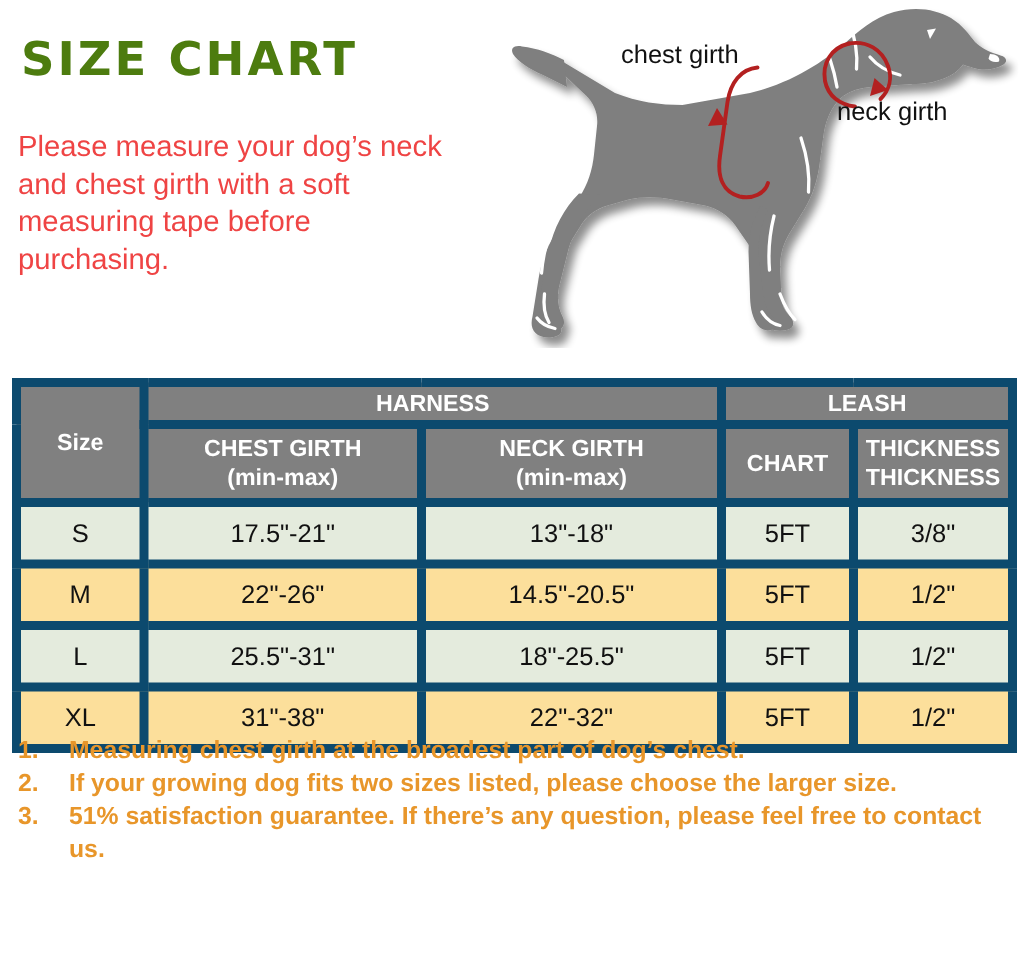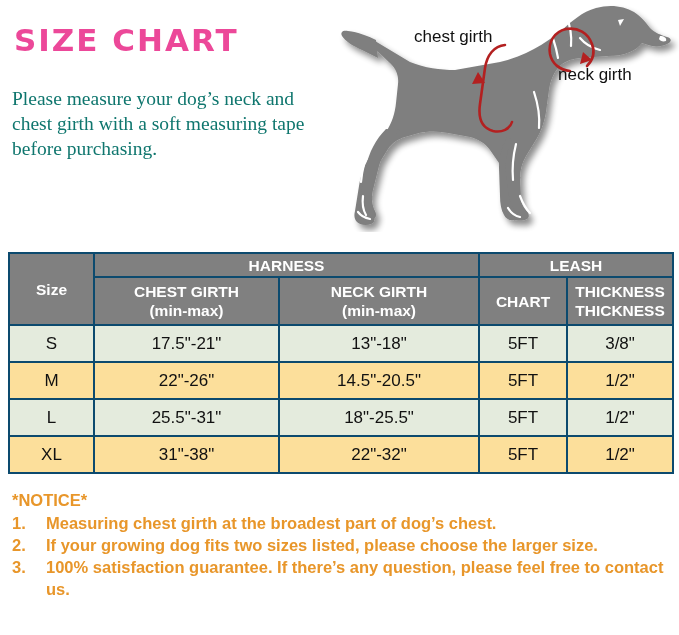--- a/index.html
+++ b/index.html
@@ -17,33 +17,33 @@
   }
 
   
   #page-title {
     position: absolute;
     left: 14px;
     top: 22px;
     font-size: 31px;
     font-weight: bold;
     letter-spacing: 2px;
-    color: #ec4899;
+    color: #4d7c0f;
     font-family: "DejaVu Sans", sans-serif;
     white-space: nowrap;
   }
   #intro-text {
     position: absolute;
     left: 12px;
     top: 86px;
     width: 295px;
     font-size: 19.5px;
     line-height: 25px;
-    color: #0f766e;
-    font-family: Liberation Serif, serif;
+    color: #ef4444;
+    font-family: Liberation Sans, sans-serif;
   }
 
   
   #dog-figure {
     position: absolute;
     left: 330px;
     top: 0px;
     width: 349px;
     height: 232px;
   }
@@ -63,21 +63,21 @@
     position: absolute;
     left: 8px;
     top: 252px;
     width: 664px;
     border-collapse: collapse;
     table-layout: fixed;
     font-family: "Liberation Sans", sans-serif;
   }
   #size-table th,
   #size-table td {
-    border: 2px solid #0c4a6e;
+    border: 6px solid #0c4a6e;
     text-align: center;
     vertical-align: middle;
     padding: 0;
   }
   #size-table thead th {
     background: #808080;
     color: #ffffff;
     font-weight: bold;
     font-size: 15.5px;
     line-height: 19px;
@@ -321,27 +321,26 @@
       <td>XL</td>
       <td>31"-38"</td>
       <td>22"-32"</td>
       <td>5FT</td>
       <td>1/2"</td>
     </tr>
   </tbody>
 </table>
 
 <div id="notice-block">
-  <span id="notice-title">*NOTICE*</span>
 
   <div class="notice-item">
     <span class="notice-num">1.</span>
     <span class="notice-text">Measuring chest girth at the broadest part of dog’s chest.</span>
   </div>
   <div class="notice-item">
     <span class="notice-num">2.</span>
     <span class="notice-text">If your growing dog fits two sizes listed, please choose the larger size.</span>
   </div>
   <div class="notice-item">
     <span class="notice-num">3.</span>
-    <span class="notice-text">100% satisfaction guarantee. If there’s any question, please feel free to contact us.</span>
+    <span class="notice-text">51% satisfaction guarantee. If there’s any question, please feel free to contact us.</span>
   </div>
 </div>
 
 </body></html>

